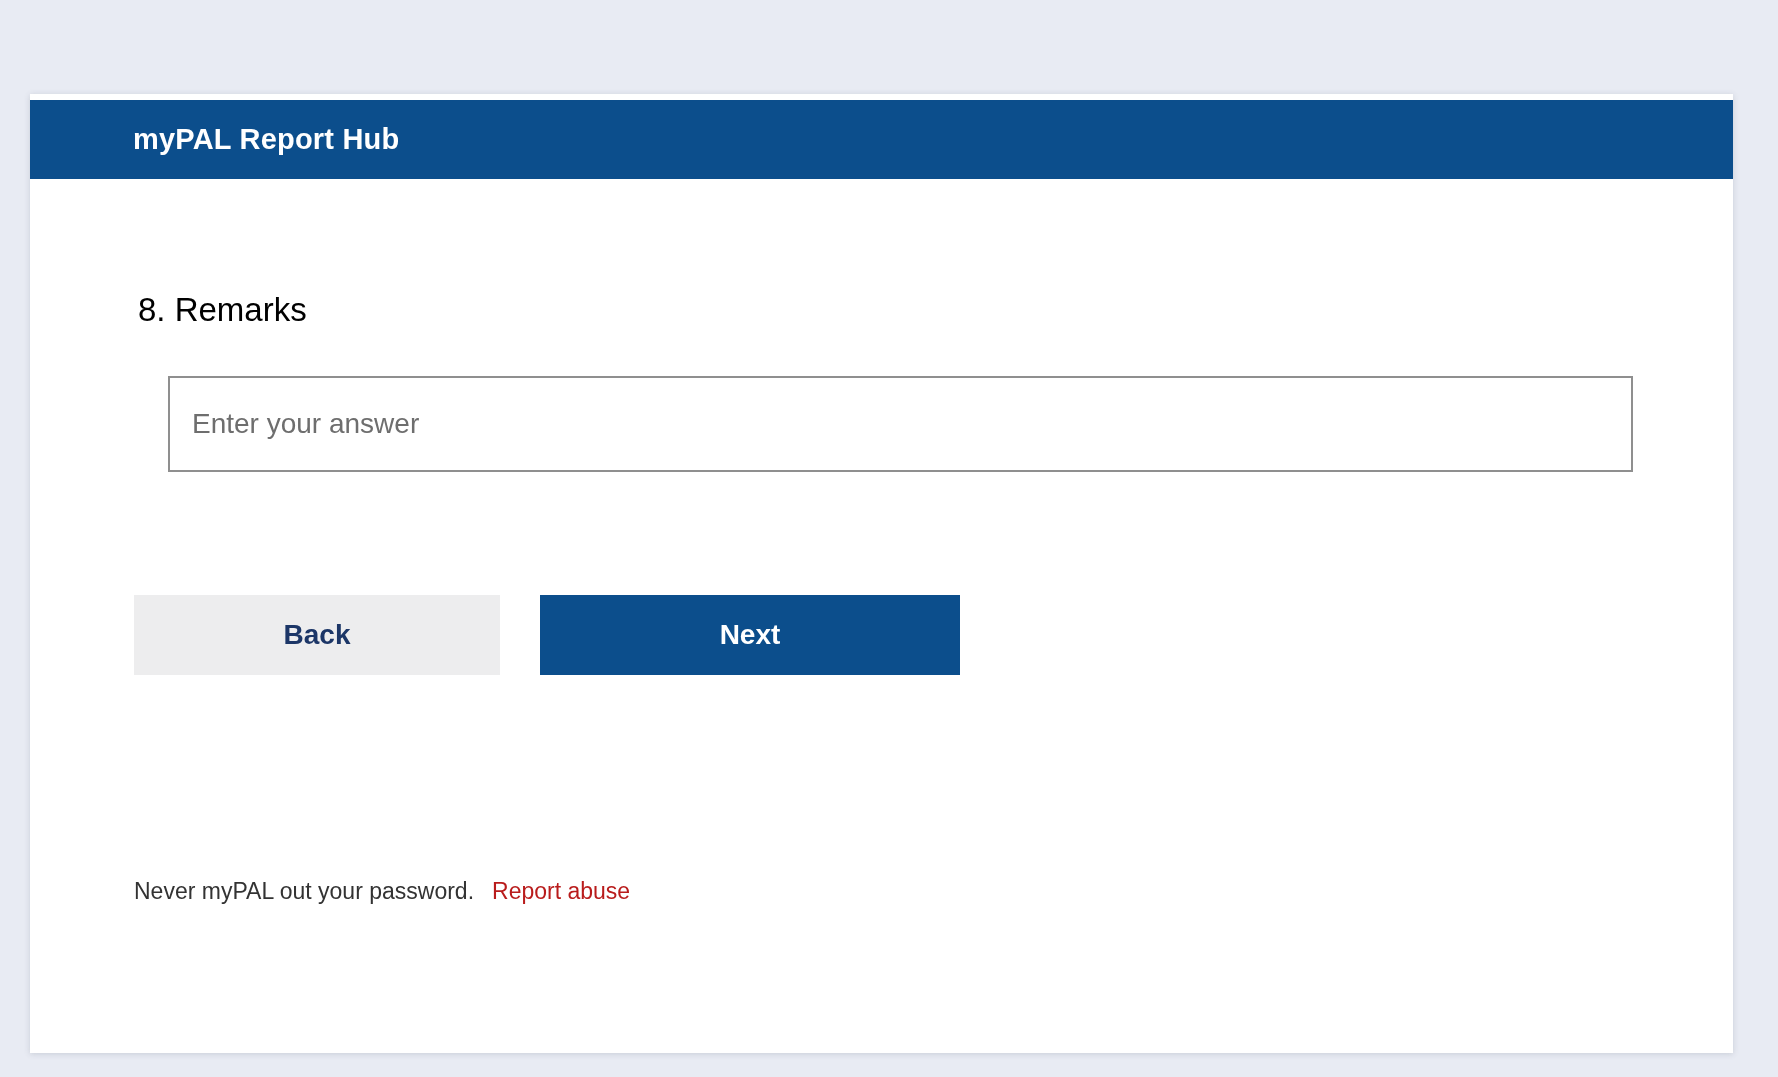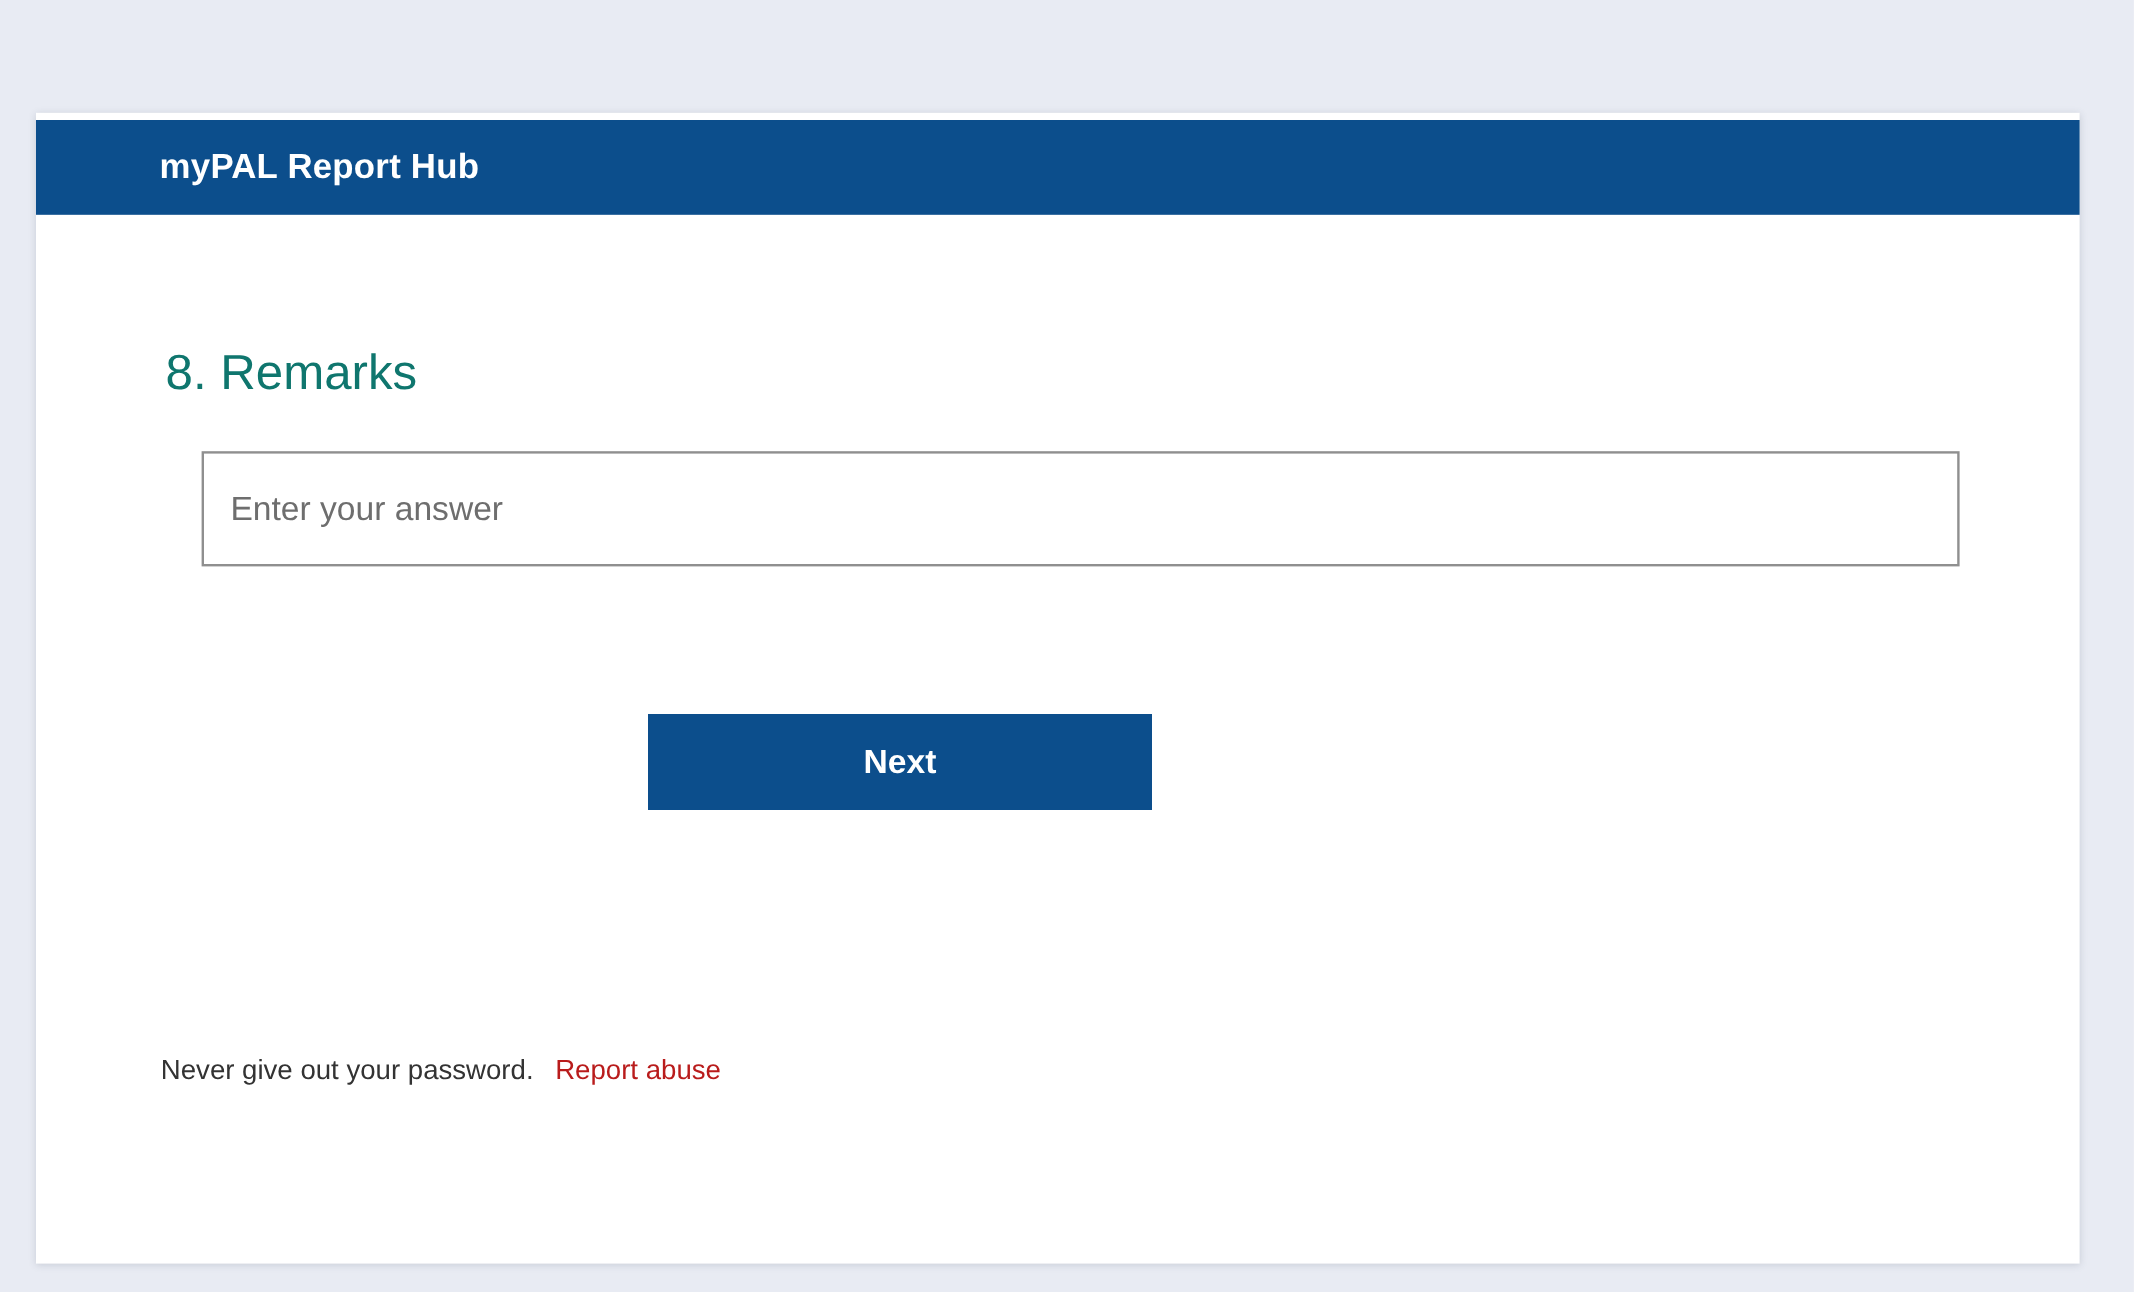--- a/index.html
+++ b/index.html
@@ -37,23 +37,23 @@
     color: #ffffff;
     font-size: 29px;
     font-weight: 600;
     margin-left: 103px;
     letter-spacing: 0.2px;
   }
   .question-title {
     position: absolute;
     left: 108px;
     top: 196px;
-    font-size: 41px;
+    font-size: 33px;
     line-height: 40px;
-    color: #0f766e;
+    color: #000000;
   }
   .answer-input {
     position: absolute;
     left: 138px;
     top: 282px;
     width: 1465px;
     height: 96px;
     border: 2px solid #8f8f8f;
     background: #ffffff;
     font-family: "Liberation Sans", sans-serif;
@@ -111,21 +111,22 @@
   <div class="card">
 
     <div class="header-bar">
       <span class="header-title">myPAL Report Hub</span>
     </div>
 
     <div class="question-title">8. Remarks</div>
 
     <input type="text" class="answer-input" placeholder="Enter your answer" style="">
 
+    <button class="btn btn-back">Back</button>
 
     <button class="btn btn-next">Next</button>
 
     <div class="footer">
-      <span>Never give out your password.</span><a class="report-link" href="#">Report abuse</a>
+      <span>Never myPAL out your password.</span><a class="report-link" href="#">Report abuse</a>
     </div>
 
   </div>
 </div>
 
 </body></html>

